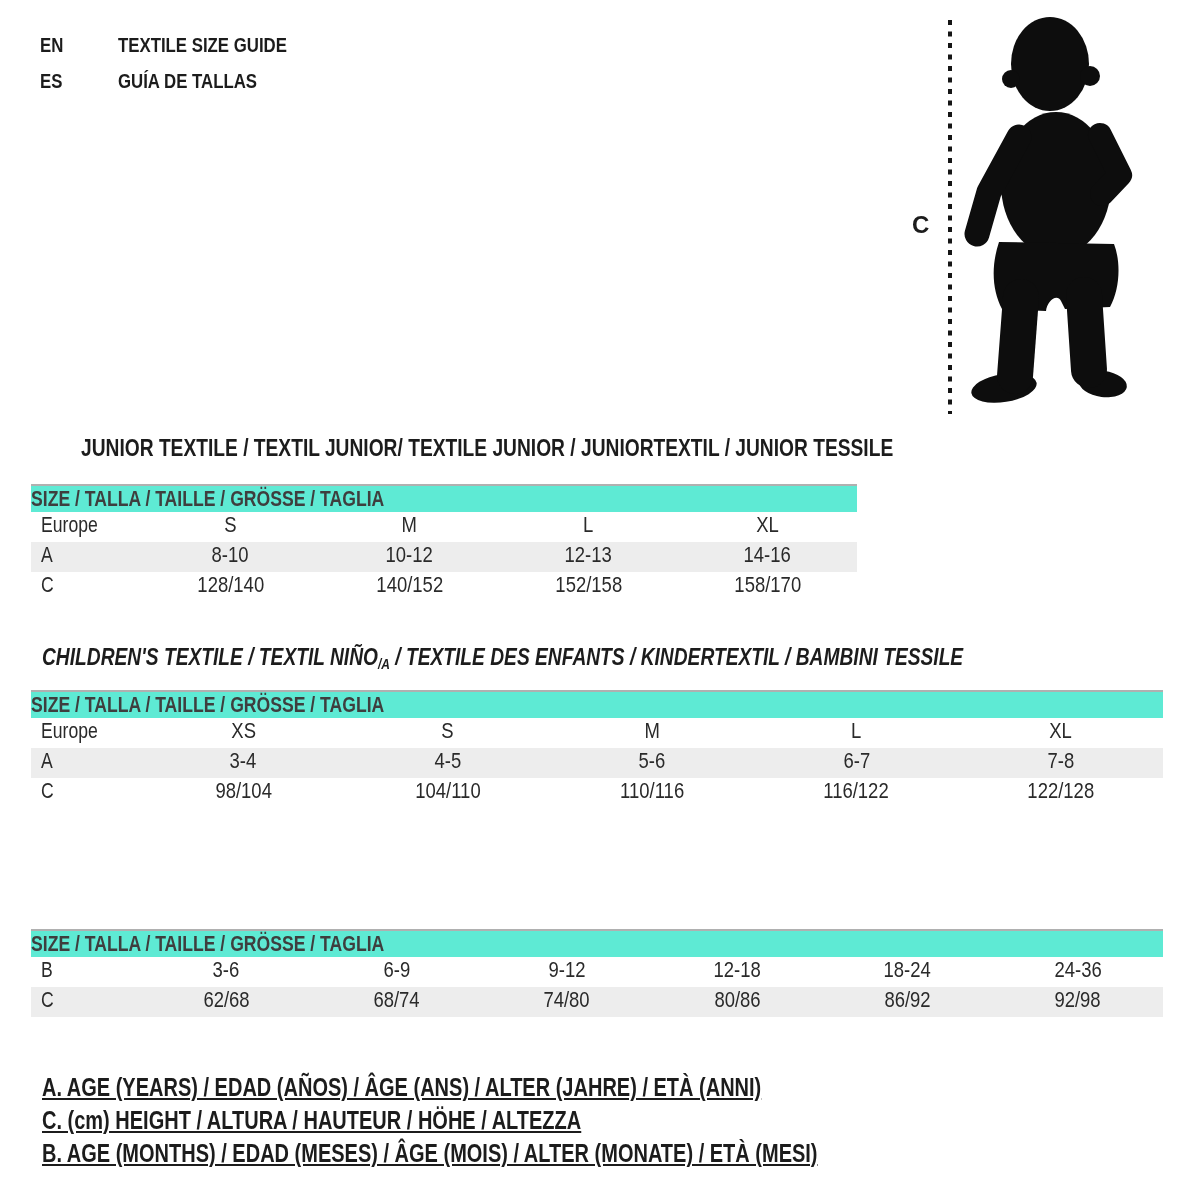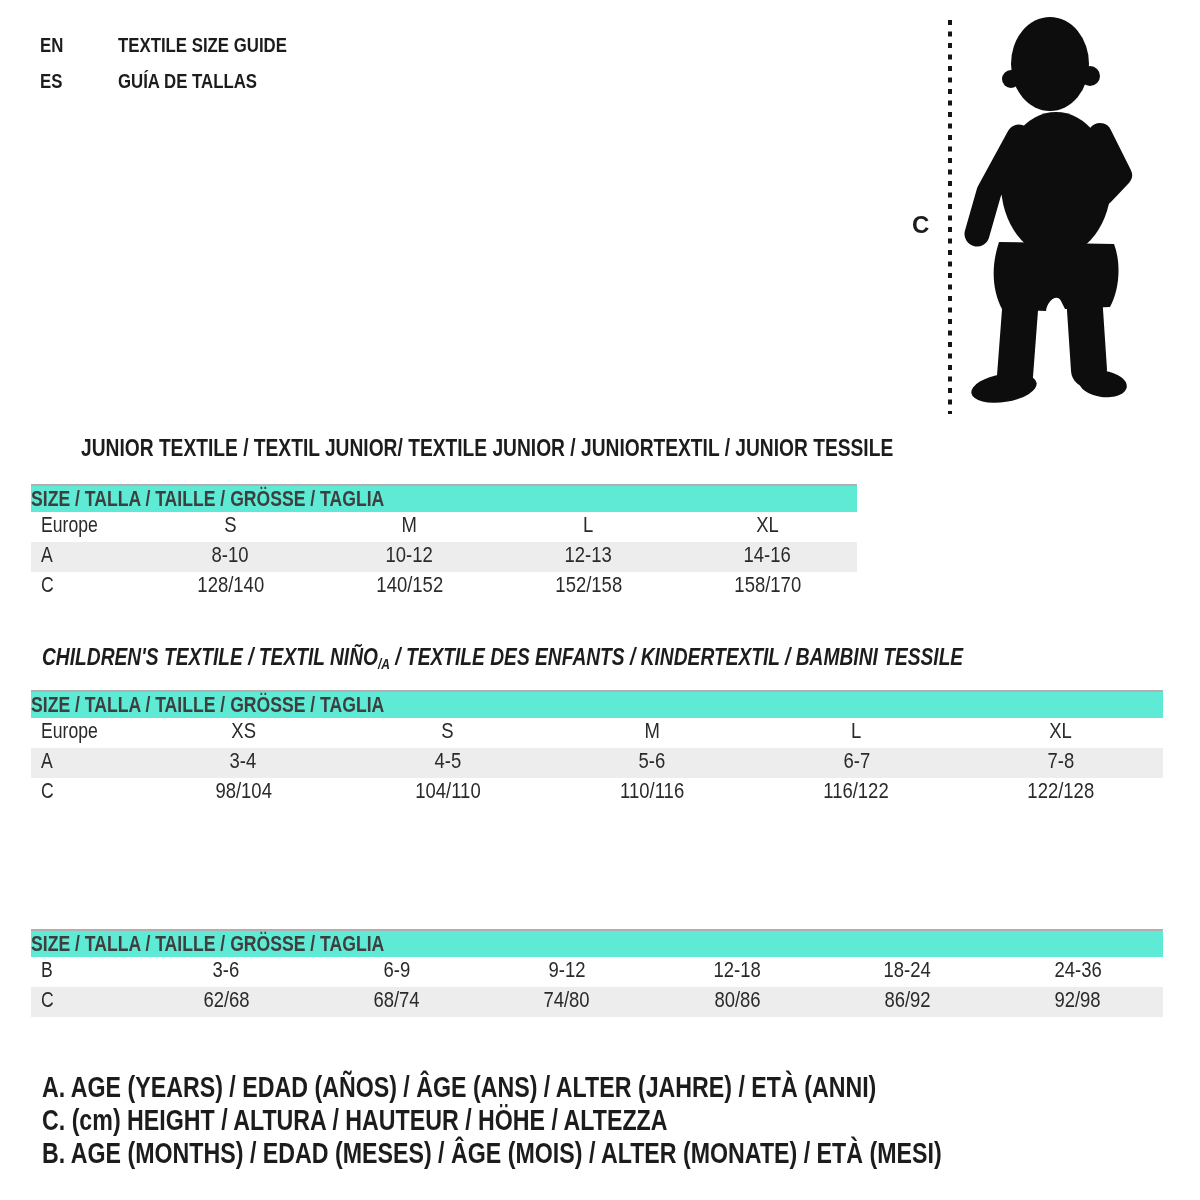--- a/index.html
+++ b/index.html
@@ -37,21 +37,21 @@
     height:28px; box-sizing:border-box; background:#5eead4; border-top:2px solid #b0b0b0;
     display:flex; align-items:center; 
     font-weight:bold; font-size:22px; color:#3e3e3e;
   }
   .trow { display:flex; height:30px; font-size:22px; color:#2a2a2a; }
   .trow.stripe { background:#ededed; }
   .tlabel { width:110px; padding-left:10px; box-sizing:border-box; }
   .tcell { flex:1; text-align:center; }
 
   
-  .legend { position:absolute; left:42px; top:1071px; font-weight:bold; font-size:29px; }
+  .legend { position:absolute; left:42px; top:1071px; font-weight:bold; font-size:25px;text-decoration:underline; }
   .legend-line { height:33px; display:flex; align-items:center; }
 </style>
 </head>
 <body>
 
 <div class="langs">
   <div class="lang-row">
     <span class="lang-code"><span class="cx">EN</span></span>
     <span class="cx">TEXTILE SIZE GUIDE</span>
   </div>

